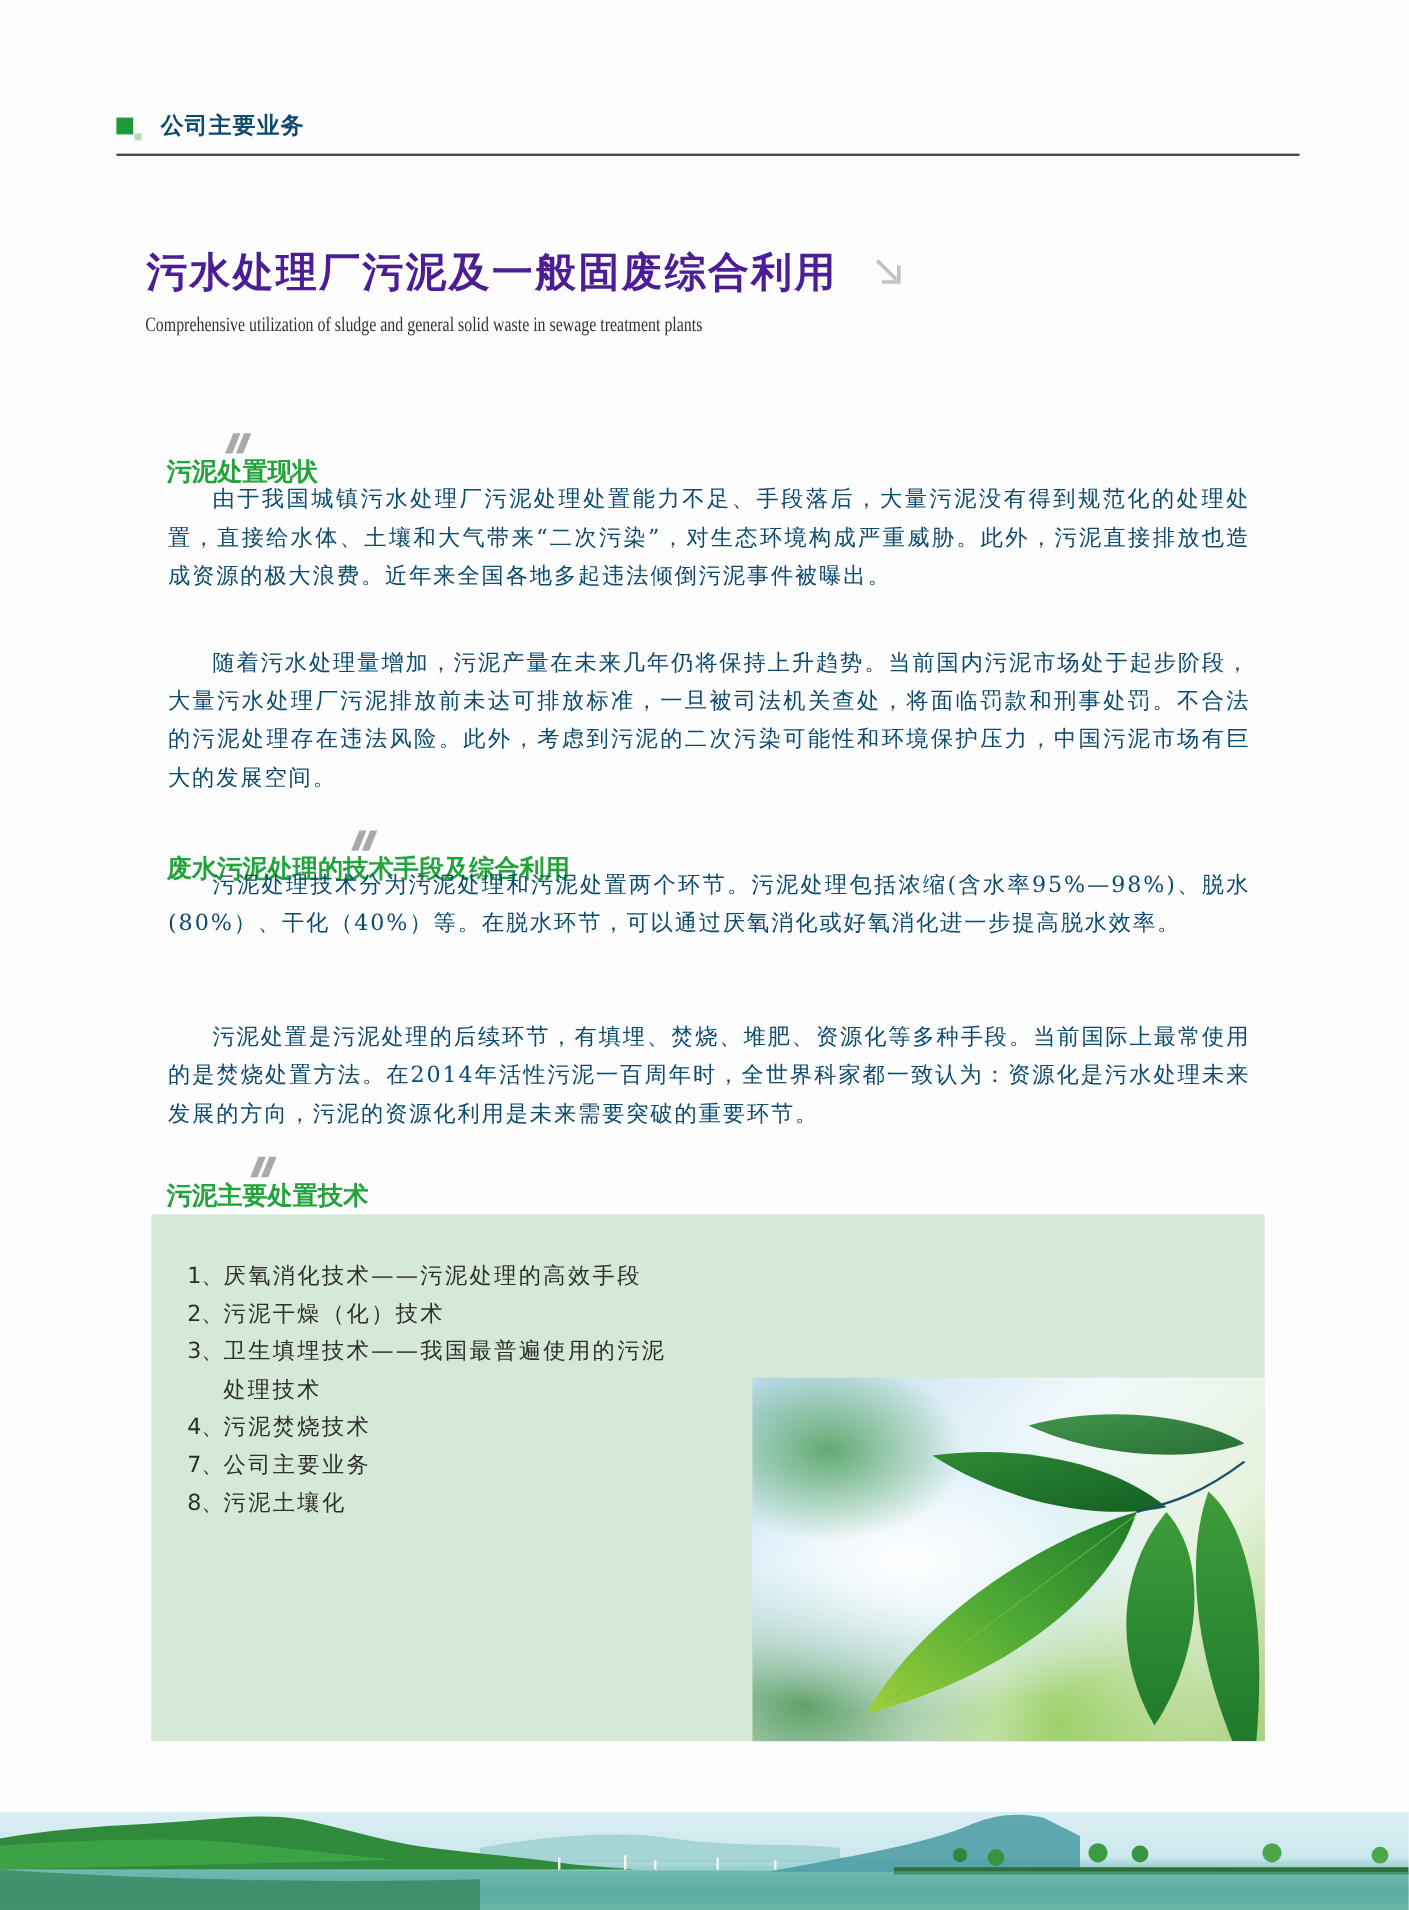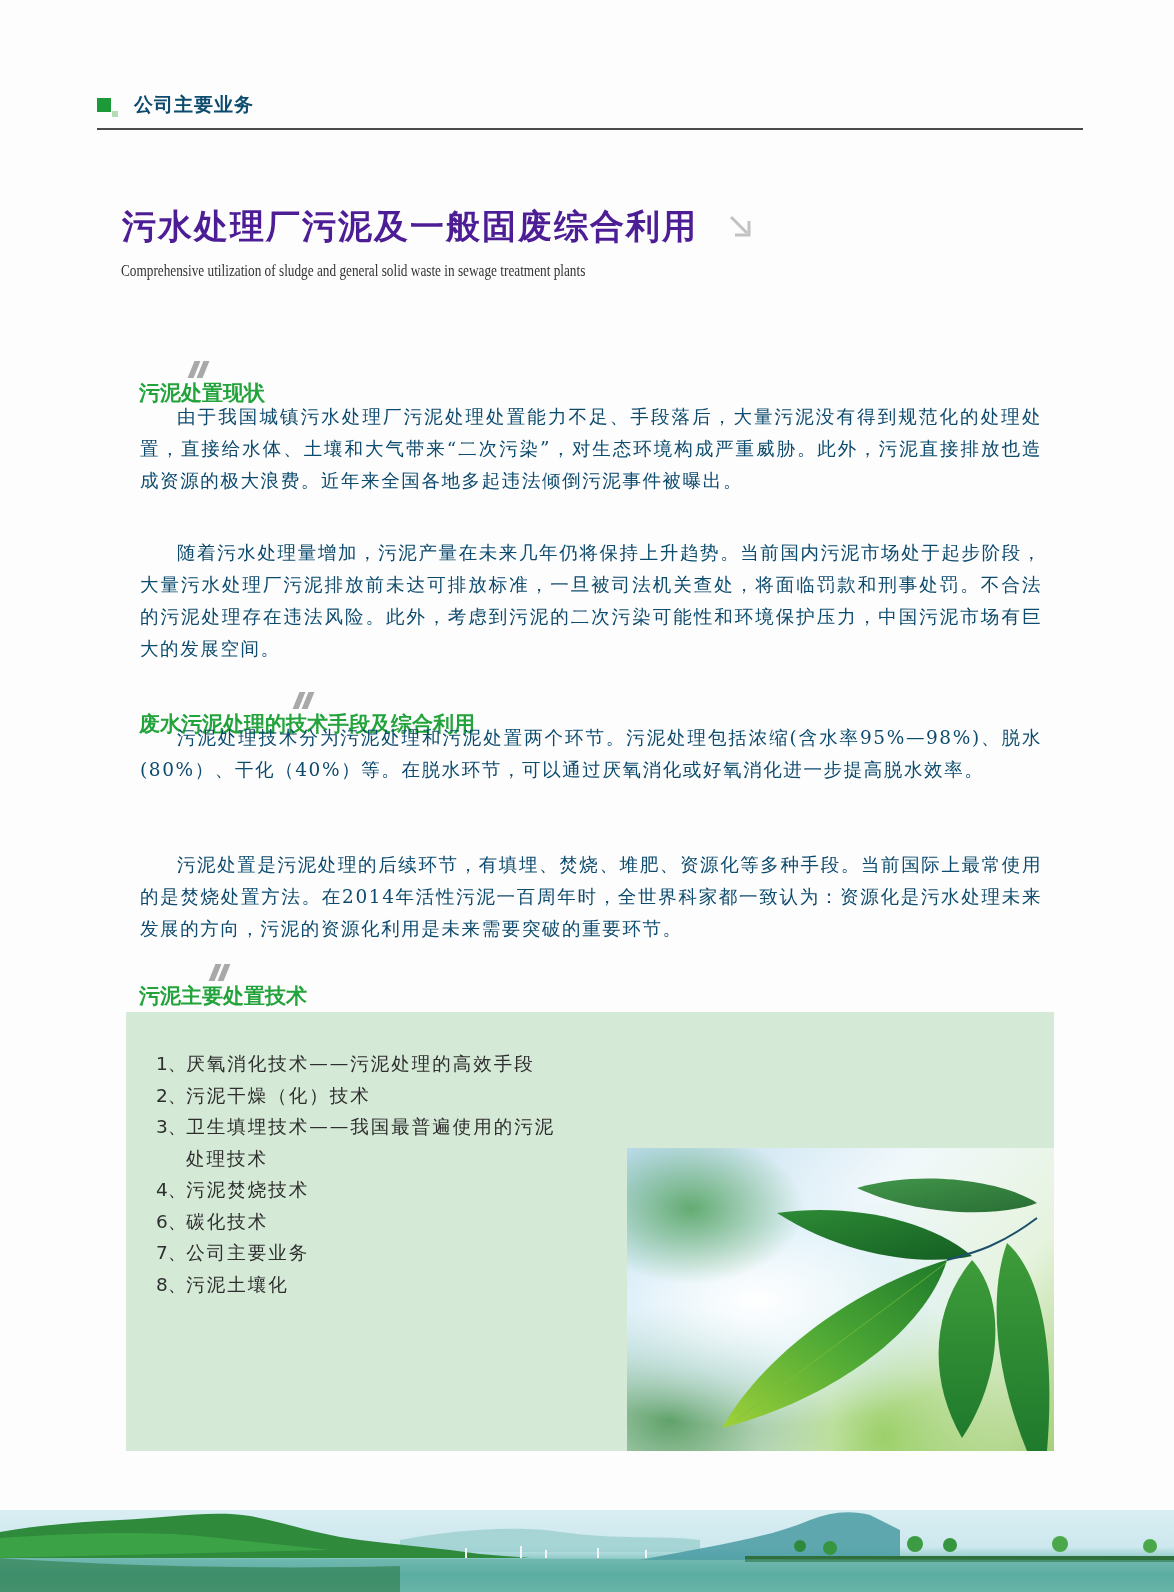--- a/index.html
+++ b/index.html
@@ -75,21 +75,20 @@
   <span>污泥主要处置技术</span>
 </div>
 
 <div class="green-box">
   <ol class="tech-list">
     <li><span class="num">1、</span><span>厌氧消化技术——污泥处理的高效手段</span></li>
     <li><span class="num">2、</span><span>污泥干燥（化）技术</span></li>
     <li><span class="num">3、</span><span>卫生填埋技术——我国最普遍使用的污泥</span></li>
     <li><span class="indent">处理技术</span></li>
     <li><span class="num">4、</span><span>污泥焚烧技术</span></li>
-    <li><span class="num">6、</span><span>碳化技术</span></li>
     <li><span class="num">7、</span><span>公司主要业务</span></li>
     <li><span class="num">8、</span><span>污泥土壤化</span></li>
   </ol>
 
   <div class="leaf-photo">
     <svg width="427" height="303" viewBox="0 0 427 303">
       <defs>
         <linearGradient id="lg1" x1="0" y1="1" x2="1" y2="0">
           <stop offset="0" stop-color="#9fd13a"></stop>
           <stop offset="0.5" stop-color="#4ea935"></stop>

